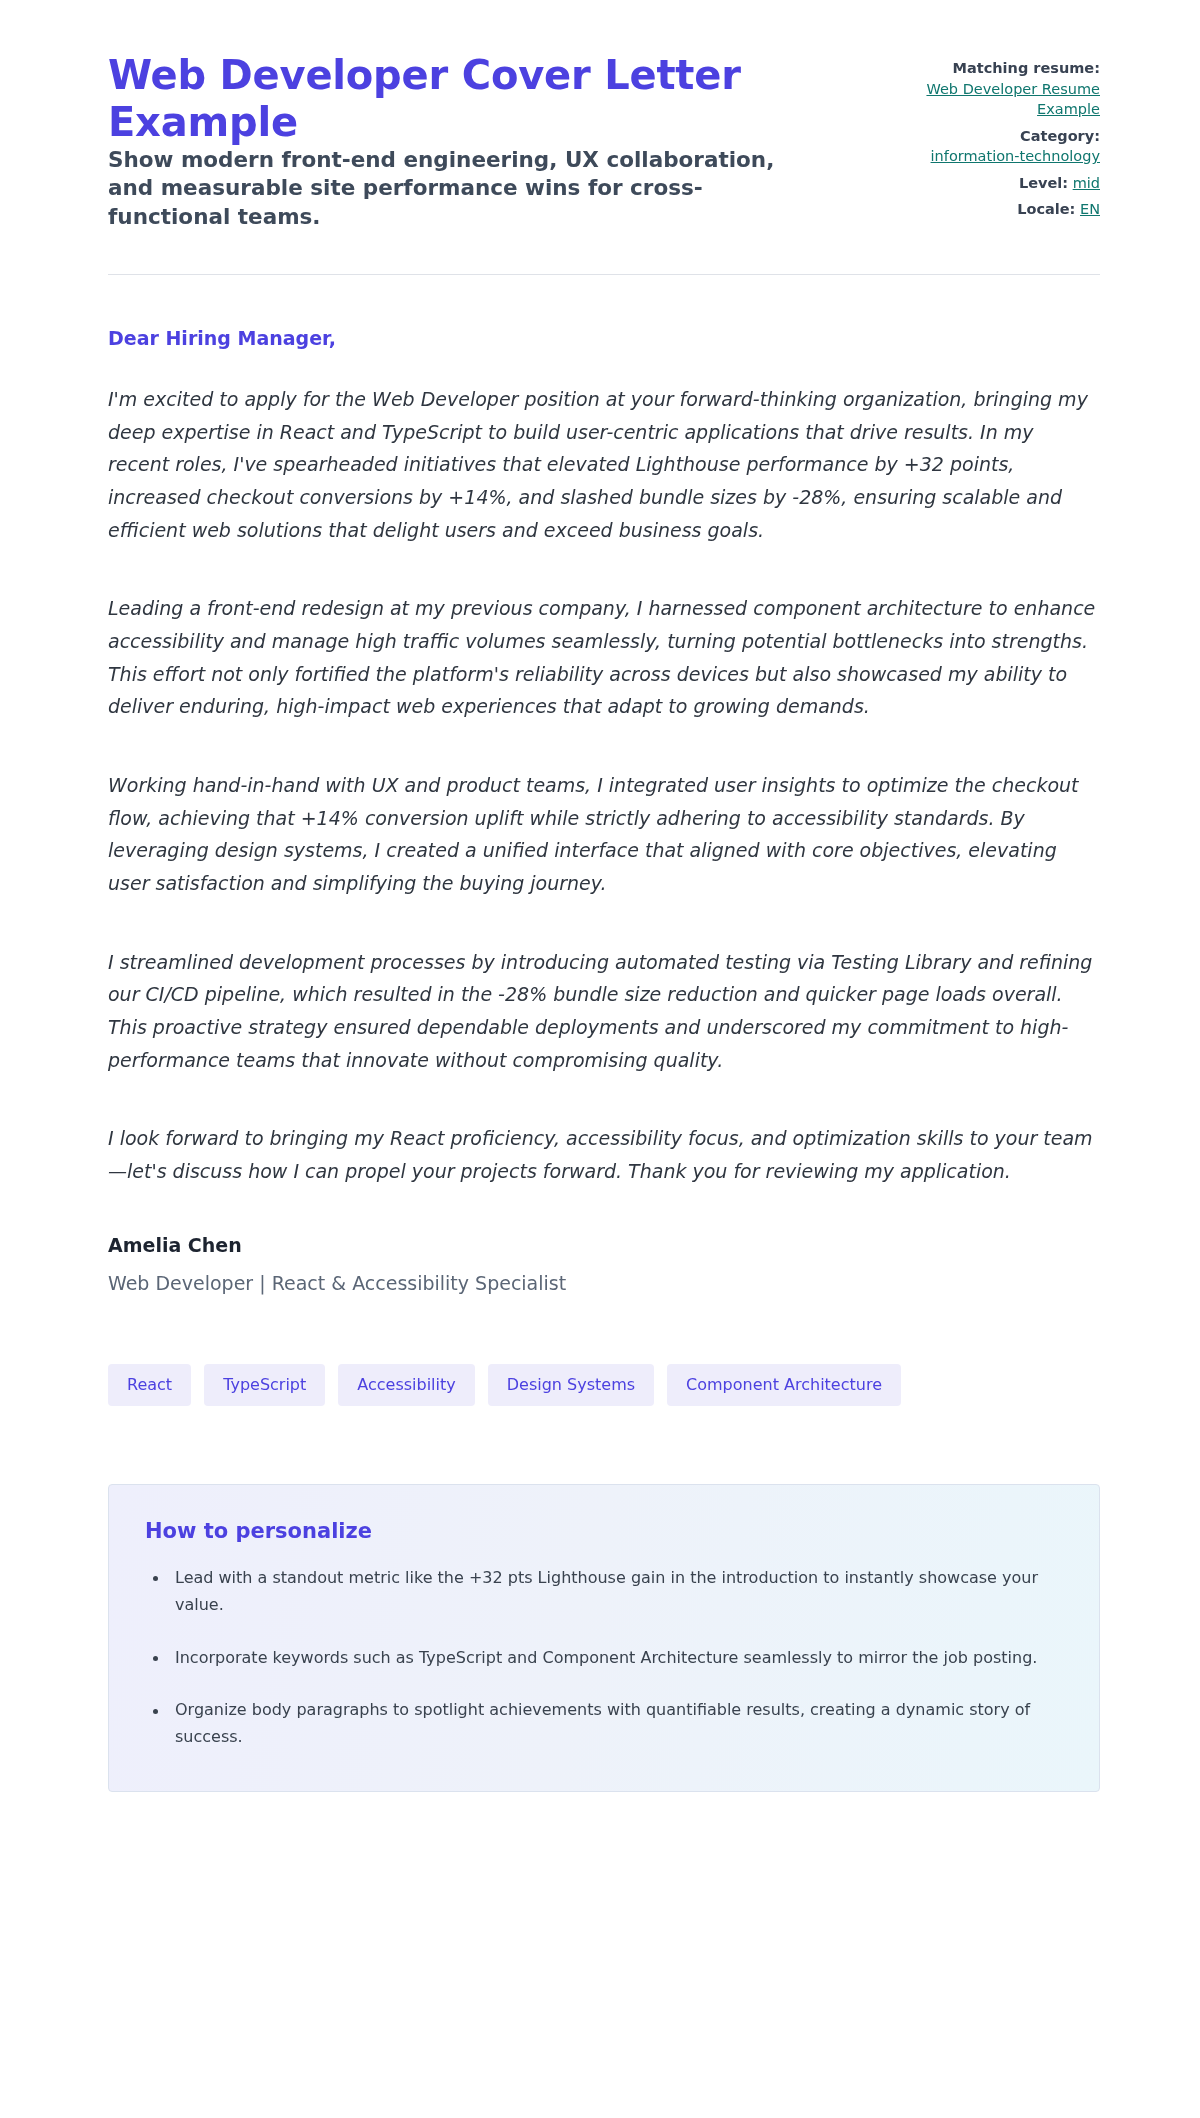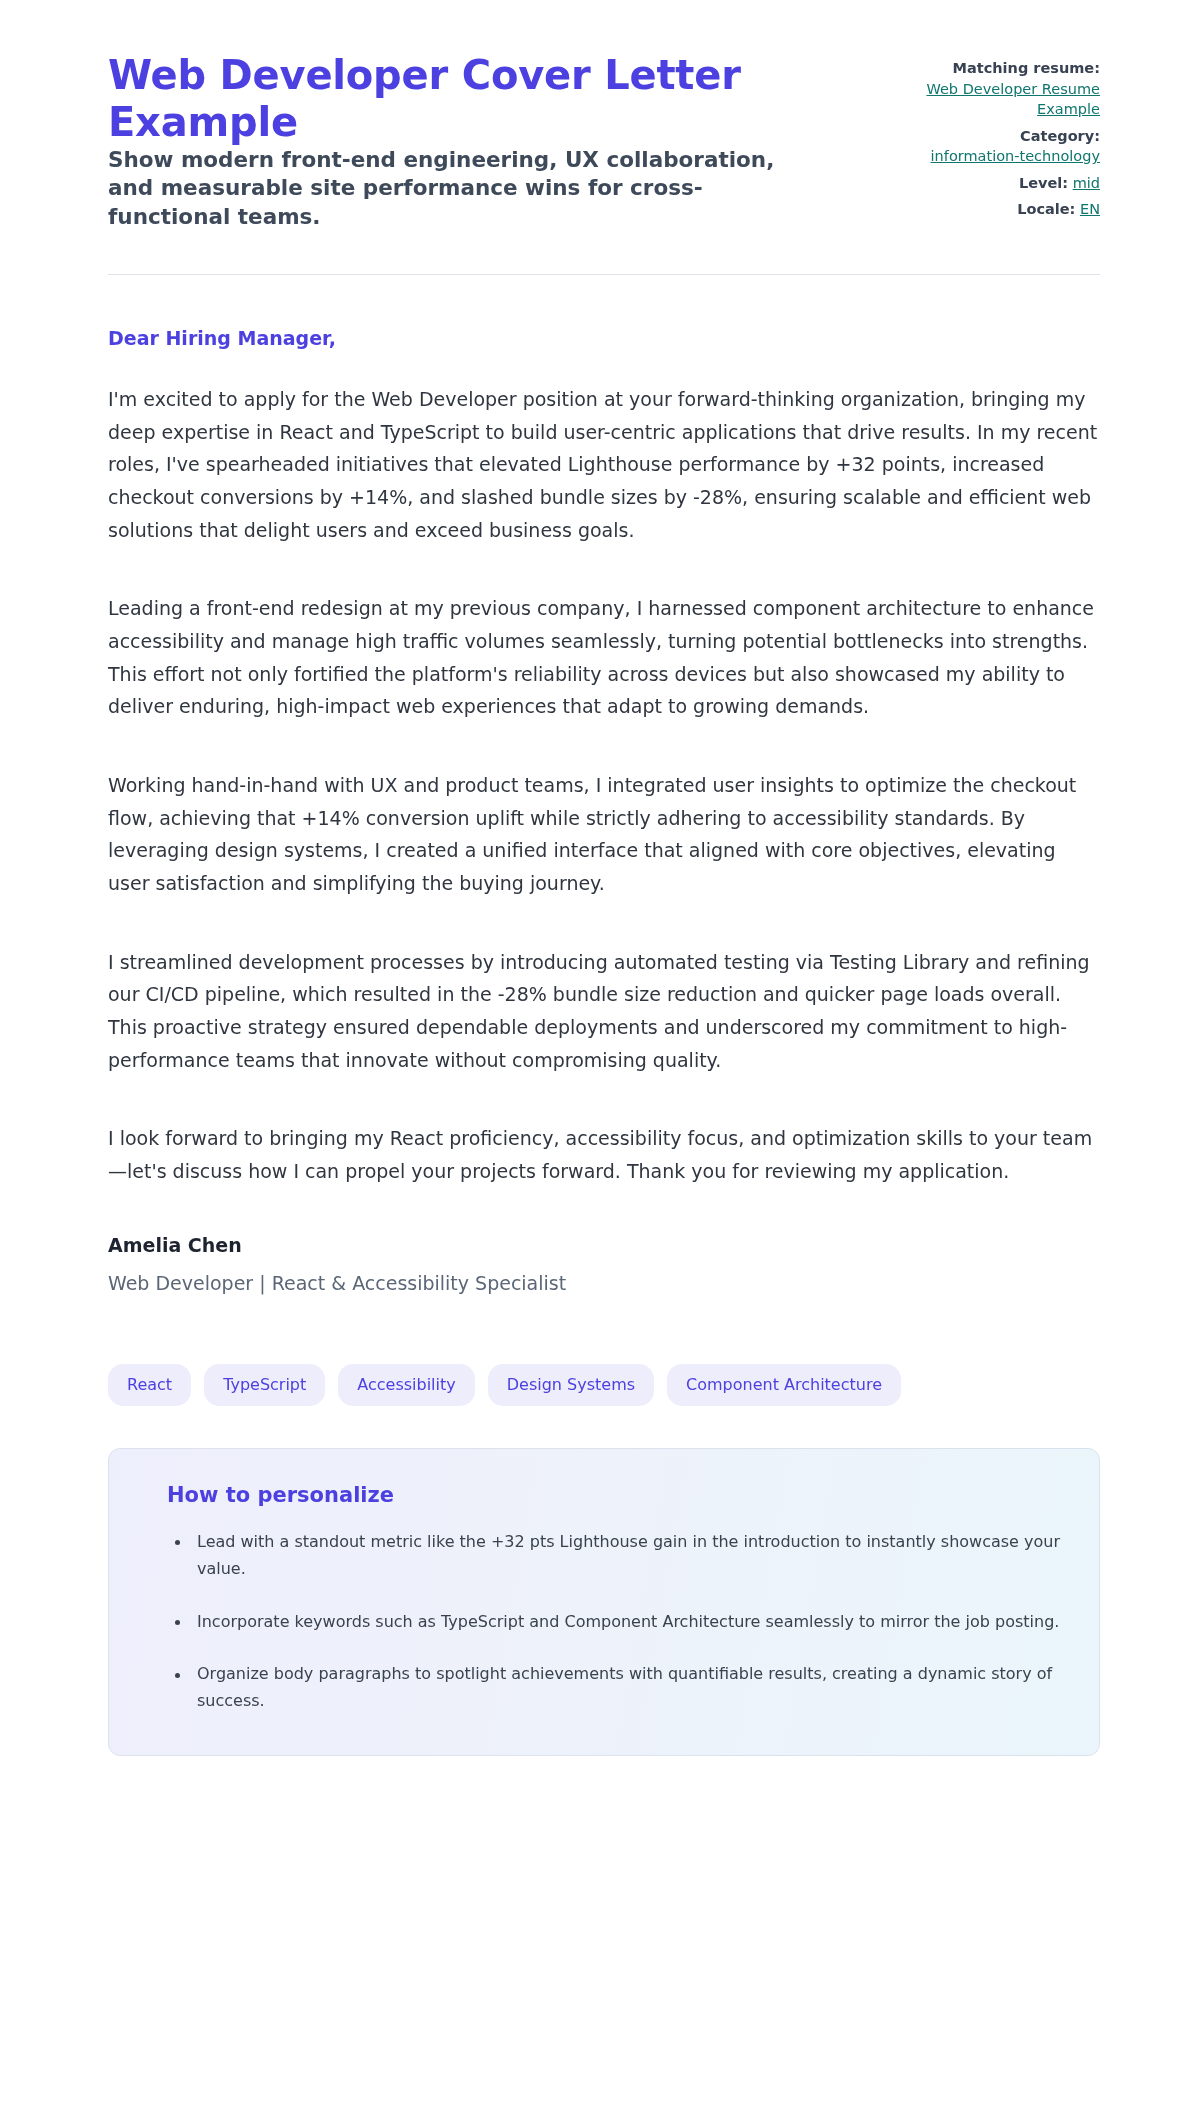--- a/index.html
+++ b/index.html
@@ -91,20 +91,21 @@
     font-size: 19px;
     font-weight: 700;
     color: #4c41e0;
   }
   .letter p.body-para {
     margin: 0 0 46px 0;
     font-size: 19px;
     line-height: 1.72;
     color: #2f3640;
     max-width: 1000px;
+    font-style: italic;
   }
 
   
   .signature {
     margin-top: 18px;
   }
   .sign-name {
     margin: 0 0 16px 0;
     font-size: 19px;
     font-weight: 700;
@@ -123,31 +124,31 @@
     flex-wrap: wrap;
     gap: 13px;
     margin-top: 70px;
   }
   .tag {
     background: #eeedfb;
     color: #4c41e0;
     font-size: 16px;
     line-height: 1;
     padding: 13px 19px;
-    border-radius: 15px;
+    border-radius: 4px;
     white-space: nowrap;
   }
 
   
   .callout {
-    margin-top: 42px;
+    margin-top: 78px;
     background: linear-gradient(100deg, #eeeffc 0%, #eef2fa 48%, #eaf6fb 100%);
     border: 1px solid #dbe2ee;
-    border-radius: 12px;
-    padding: 34px 38px 36px 36px;
+    border-radius: 4px;
+    padding: 34px 38px 36px 14px;
   }
   .callout-title {
     margin: 0 0 22px 22px;
     font-size: 21px;
     font-weight: 700;
     color: #4c41e0;
   }
   .callout-list {
     margin: 0;
     padding: 0 0 0 22px;

